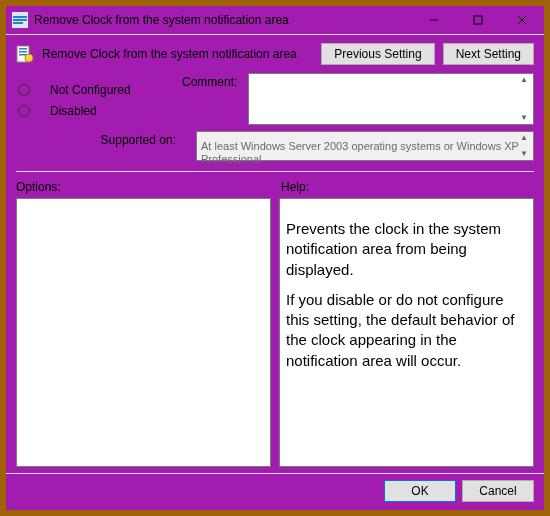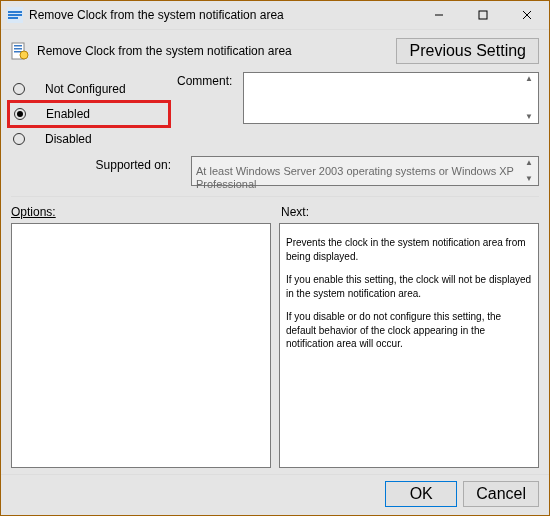--- a/index.html
+++ b/index.html
@@ -9,24 +9,24 @@
     height: 516px;
     font-family: "Segoe UI", Tahoma, sans-serif;
     font-size: 12px;
     color: #000;
     background: #fff;
     overflow: hidden;
   }
   .window {
     width: 550px;
     height: 516px;
-    border: 1px solid #a16207;
+    border: 6px solid #a16207;
     display: flex;
     flex-direction: column;
-    background: #e5e5e5;
+    background: #a21caf;
   }
   
   .titlebar {
     height: 29px;
     display: flex;
     align-items: center;
     padding-left: 6px;
     border-bottom: 1px solid #ddd;
   }
   .titlebar .icon {
@@ -58,21 +58,21 @@
   }
   .headerrow .bigicon {
     width: 18px; height: 18px;
     display: inline-block;
   }
   .headerrow .policy-title { flex: 1; font-size: 12px; }
   .btn {
     background: #e1e1e1;
     border: 1px solid #adadad;
     padding: 3px 12px;
-    font-size: 16px;
+    font-size: 12px;
     font-family: inherit;
     min-width: 90px;
     text-align: center;
   }
   .btn.primary { border: 1px solid #0078d7; }
 
   
   .configrow {
     display: flex;
     padding: 4px 10px 0 10px;
@@ -158,36 +158,36 @@
     line-height: 10px;
   }
 
   hr.sep { border: none; border-top: 1px solid #ddd; margin: 2px 10px; }
 
   
   .panesheader {
     display: flex;
     padding: 6px 10px 2px 10px;
   }
-  .panesheader .lefth { width: 50%; text-decoration: underline; }
+  .panesheader .lefth { width: 50%; }
   .panesheader .righth { width: 50%; padding-left: 6px; }
 
   .panes {
     display: flex;
     gap: 8px;
     padding: 2px 10px 6px 10px;
     flex: 1;
     min-height: 0;
   }
   .pane {
     border: 1px solid #7a7a7a;
     background: #fff;
-    padding: 12px 6px;
+    padding: 20px 6px;
     overflow: hidden;
-    font-size: 10px;
+    font-size: 15px;
     line-height: 1.35;
   }
   .pane.left { width: 50%; }
   .pane.right { width: 50%; }
   .pane.right p { margin: 0 0 10px 0; }
 
   
   .footer {
     border-top: 1px solid #ddd;
     padding: 6px 10px 8px 24px;
@@ -237,35 +237,28 @@
       <svg width="18" height="18" viewBox="0 0 18 18">
         <rect x="1" y="1" width="12" height="16" fill="#fff" stroke="#888"></rect>
         <rect x="3" y="3" width="8" height="1.5" fill="#3a79c4"></rect>
         <rect x="3" y="6" width="8" height="1.5" fill="#3a79c4"></rect>
         <rect x="3" y="9" width="8" height="1.5" fill="#3a79c4"></rect>
         <circle cx="13" cy="13" r="4" fill="#ffd24a" stroke="#b8860b"></circle>
       </svg>
     </span>
     <span class="policy-title">Remove Clock from the system notification area</span>
     <button class="btn">Previous Setting</button>
+    <button class="btn">Next Setting</button>
   </div>
 
   <div class="configrow">
     <div class="radiocol">
       <div class="radio-item">
         <span class="radio-outer"></span>
         <span>Not Configured</span>
-      </div>
-      <div class="highlight-box">
-        <div class="radio-item">
-          <span class="radio-outer">
-              <span class="radio-dot"></span>
-            </span>
-          <span>Enabled</span>
-        </div>
       </div>
       <div class="radio-item">
         <span class="radio-outer"></span>
         <span>Disabled</span>
       </div>
     </div>
     <div class="commentcol">
       <div class="commentlabelrow">
         <span class="commentlabel">Comment:</span>
         <div class="commentbox">
@@ -287,28 +280,27 @@
         <div class="scroll-arrow">▲</div>
         <div class="scroll-arrow">▼</div>
       </div>
     </div>
   </div>
 
   <hr class="sep">
 
   <div class="panesheader">
     <div class="lefth">Options:</div>
-    <div class="righth">Next:</div>
+    <div class="righth">Help:</div>
   </div>
 
   <div class="panes">
     <div class="pane left"></div>
     <div class="pane right">
       <p>Prevents the clock in the system notification area from being displayed.</p>
-      <p>If you enable this setting, the clock will not be displayed in the system notification area.</p>
       <p>If you disable or do not configure this setting, the default behavior of the clock appearing in the notification area will occur.</p>
     </div>
   </div>
 
   <div class="footer">
     <button class="btn primary">OK</button>
     <button class="btn">Cancel</button>
   </div>
 
 </div>

